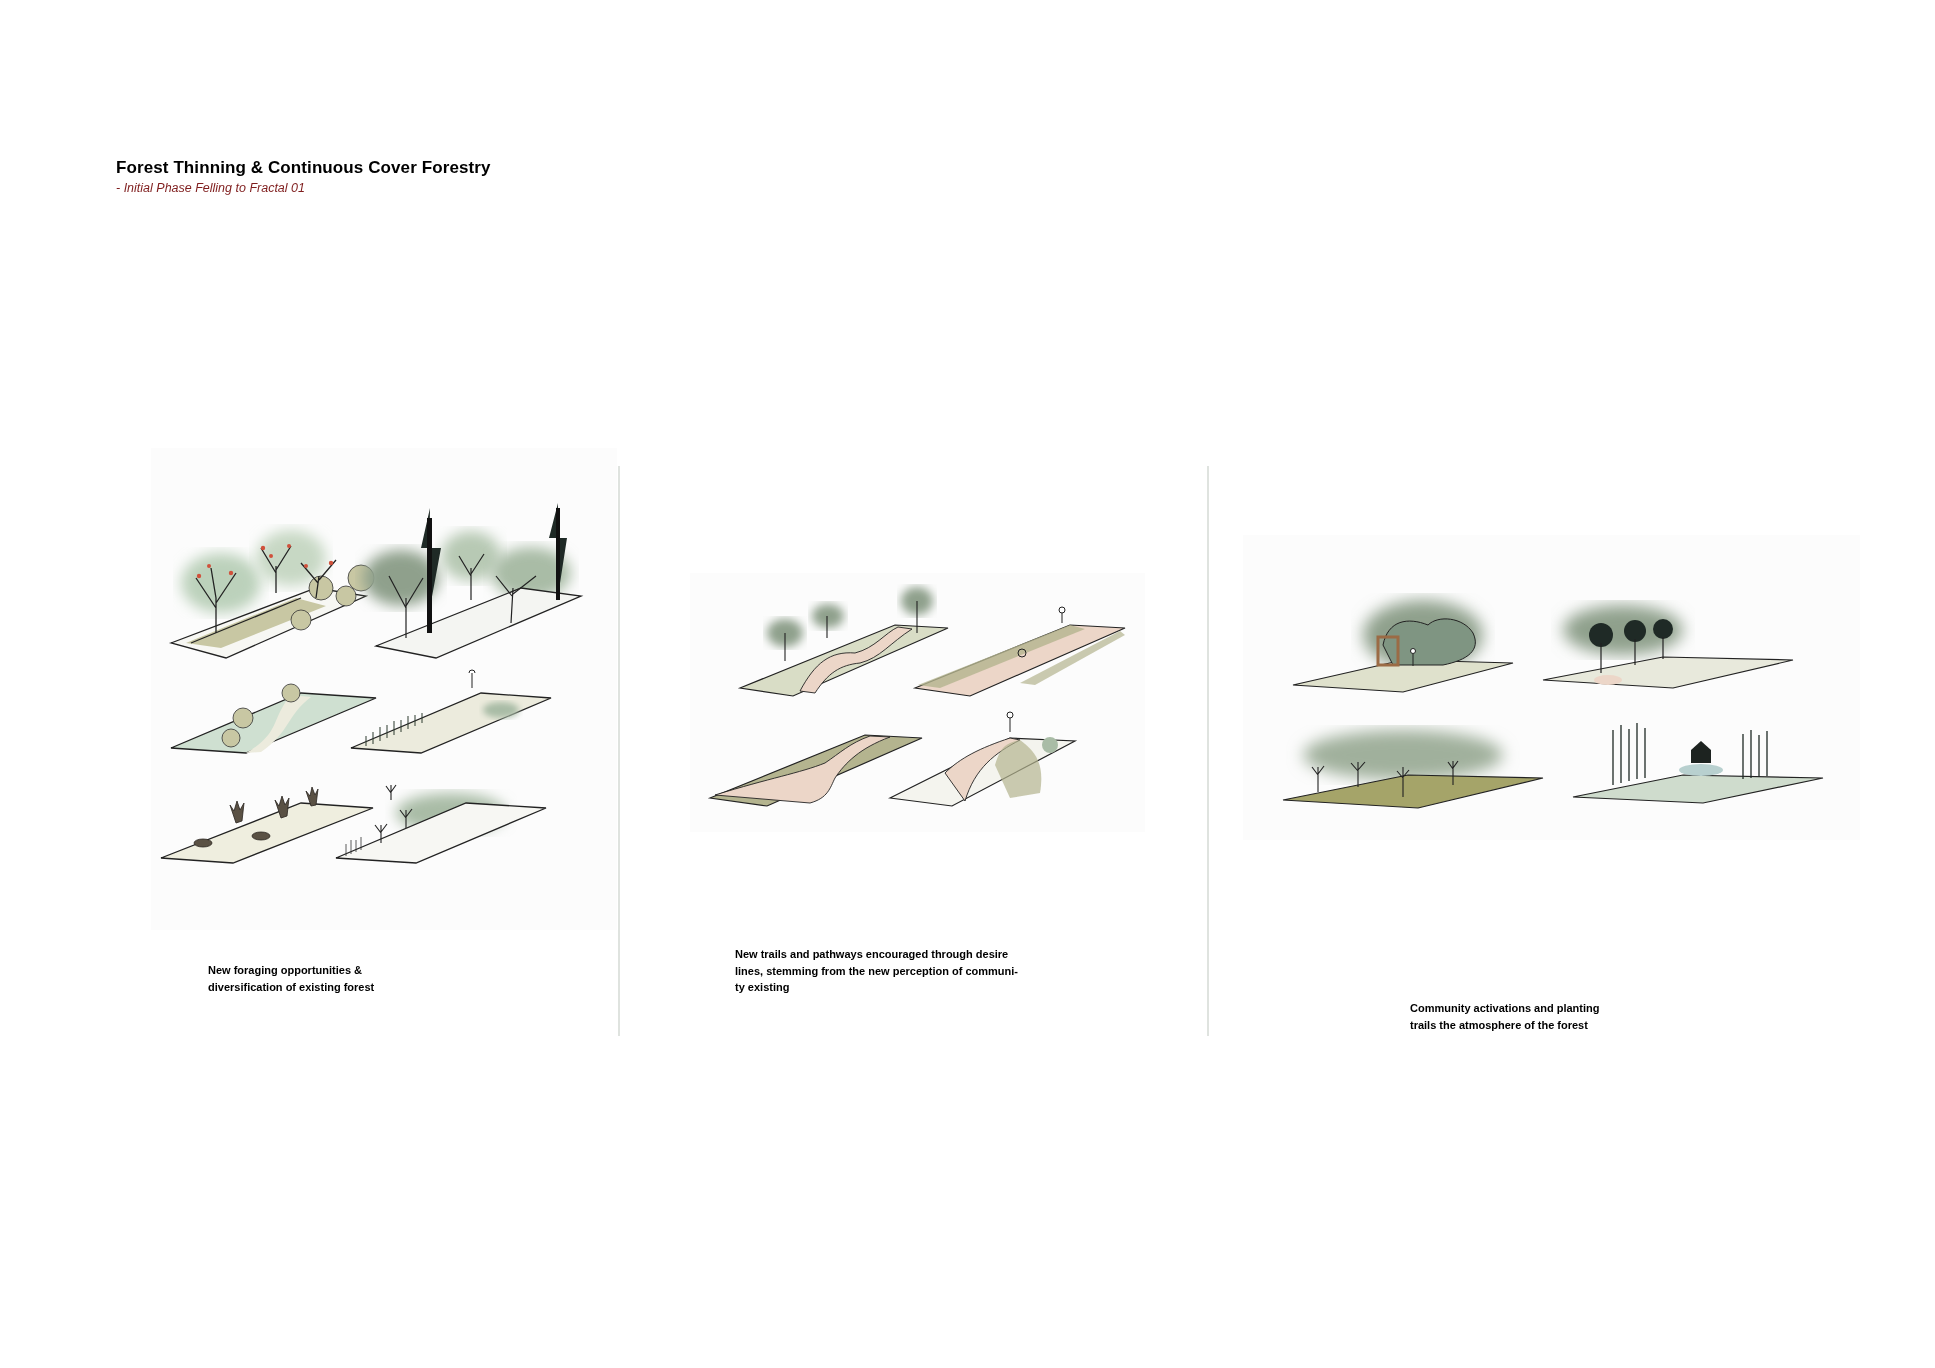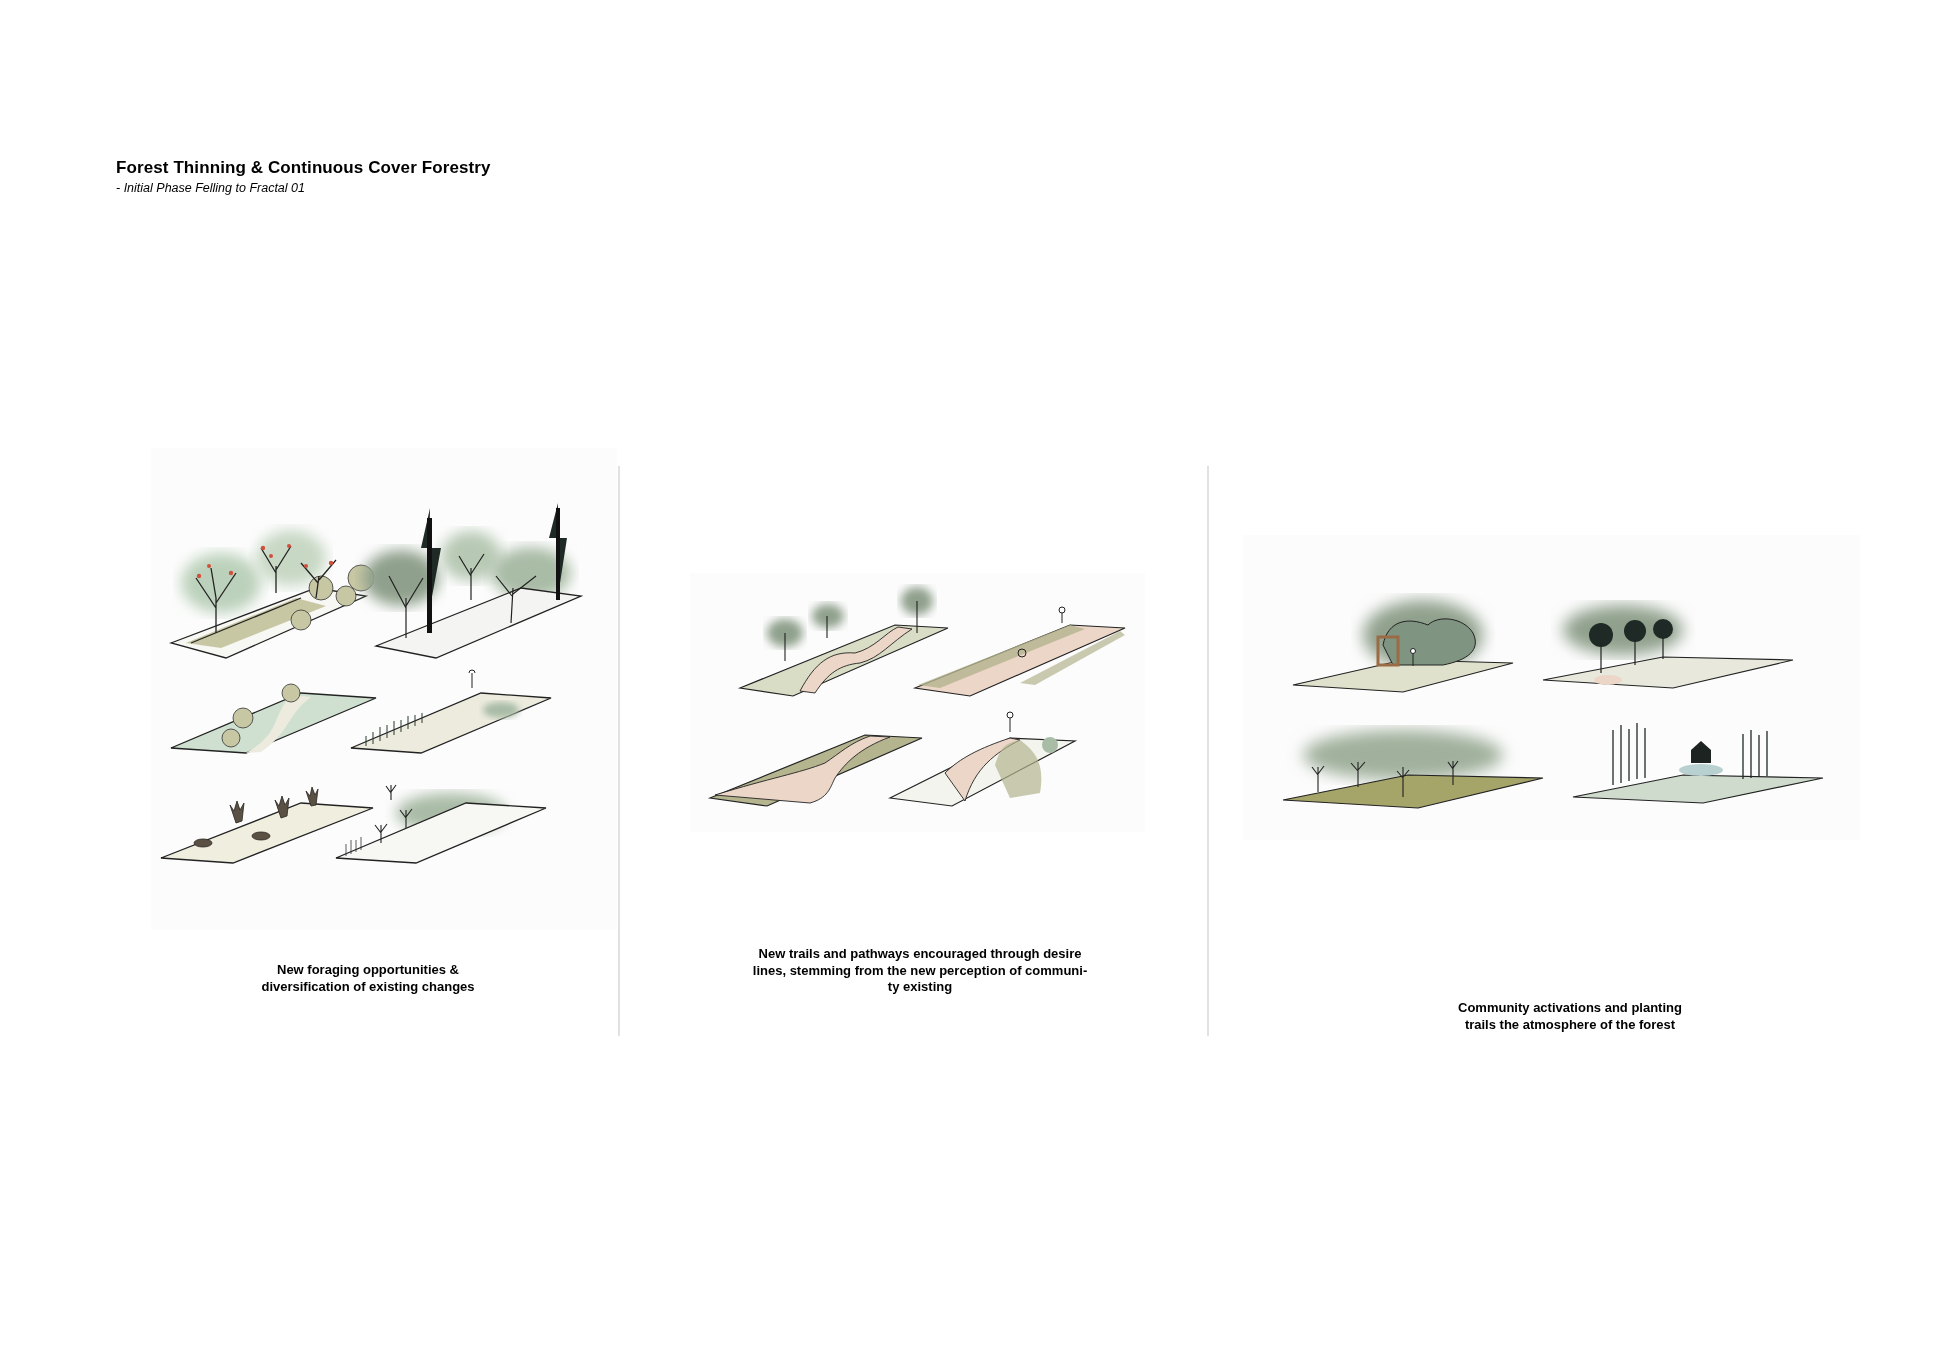--- a/index.html
+++ b/index.html
@@ -1,23 +1,23 @@
 <!DOCTYPE html>
 <html><head>
 <meta charset="utf-8">
 <style>
   html, body { margin:0; padding:0; background:#ffffff; }
   body { width:1935px; height:1368px; position:relative; overflow:hidden;
          font-family:"Liberation Sans", sans-serif; color:#000; }
   .title { position:absolute; left:116px; top:158px; font-size:17px; font-weight:bold; letter-spacing:0.1px; }
-  .subtitle { position:absolute; left:116px; top:181px; font-size:12.5px; font-style:italic; color:#000000; }
+  .subtitle { position:absolute; left:116px; top:181px; font-size:12.5px; font-style:italic; color:#7f1d1d; }
   .divider { position:absolute; top:466px; width:2px; height:570px; background:#dfe3df; }
   .panel { position:absolute; background:#fcfcfc; }
   .panel svg { width:100%; height:100%; display:block; }
-  .caption { position:absolute; text-align:center; font-size:13px; font-weight:bold; line-height:16.5px; }
+  .caption { position:absolute; text-align:left; font-size:11px; font-weight:bold; line-height:16.5px; }
 </style>
 </head>
 <body>
 
 <div class="title">Forest Thinning &amp; Continuous Cover Forestry</div>
 <div class="subtitle">-  Initial Phase Felling to Fractal 01</div>
 
 <div class="divider" style="left:618px"></div>
 <div class="divider" style="left:1207px"></div>
 
@@ -203,21 +203,21 @@
         <path d="M500,244 l0,-45 M508,243 l0,-48 M516,242 l0,-42 M524,241 l0,-45"></path>
       </g>
       <path d="M448,228 L448,215 L458,206 L468,215 L468,228 Z" fill="#1d2320"></path>
       <ellipse cx="458" cy="235" rx="22" ry="6" fill="#b8d0cf"></ellipse>
     </g>
   </svg>
 </div>
 
 <div class="caption" style="left:208px; top:962px; width:320px;">
   <div>New foraging opportunities &amp;</div>
-  <div>diversification of existing changes</div>
+  <div>diversification of existing forest</div>
 </div>
 
 <div class="caption" style="left:735px; top:946px; width:370px;">
   <div>New trails and pathways encouraged through desire</div>
   <div>lines, stemming from the new perception of communi-</div>
   <div>ty existing</div>
 </div>
 
 <div class="caption" style="left:1410px; top:1000px; width:320px;">
   <div>Community activations and planting</div>

